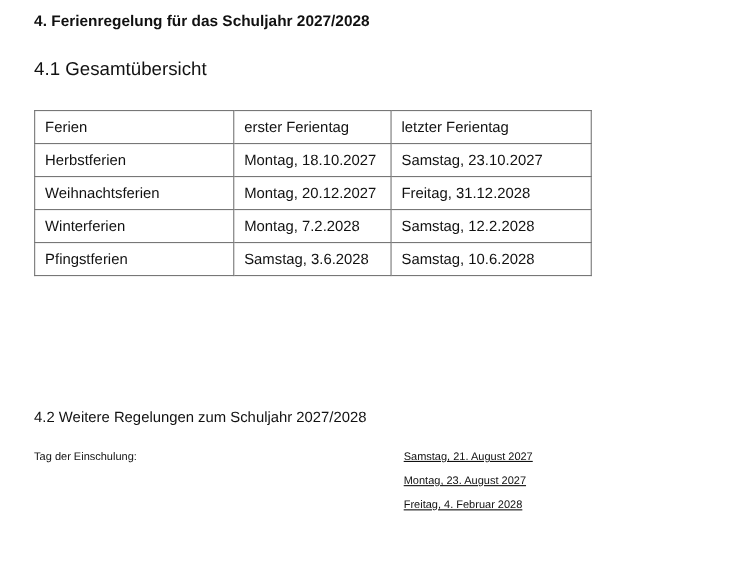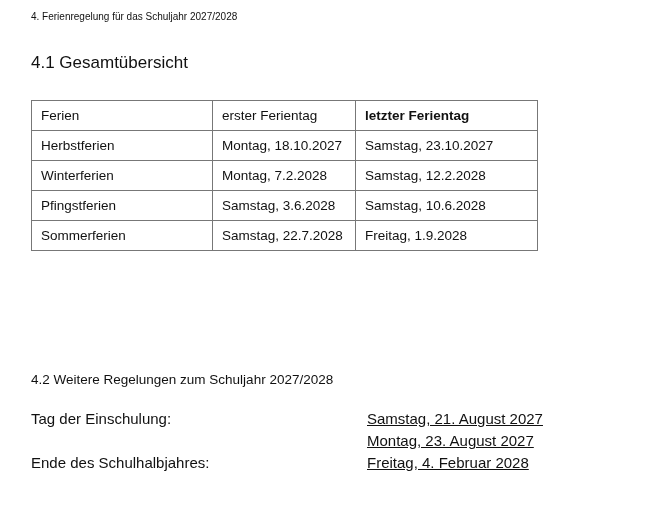--- a/index.html
+++ b/index.html
@@ -1,28 +1,28 @@
 <!DOCTYPE html>
 <html><head>
 <meta charset="utf-8">
 <style>
   html, body { margin: 0; padding: 0; background: #ffffff; }
   body { width: 666px; height: 518px; position: relative; overflow: hidden;
          font-family: "Liberation Sans", sans-serif; color: #111; }
-  .h1 { position: absolute; left: 31px; top: 11px; font-size: 10px; font-weight: normal; }
+  .h1 { position: absolute; left: 31px; top: 11px; font-size: 14px; font-weight: bold; }
   .h2 { position: absolute; left: 31px; top: 53px; font-size: 17px; }
   .h3 { position: absolute; left: 31px; top: 372px; font-size: 13.5px; }
   table.holidays { position: absolute; left: 31px; top: 100px; border-collapse: collapse;
                    font-size: 13.5px; }
   table.holidays td { border: 1px solid #777; height: 30px; padding: 0 0 0 9px;
                       vertical-align: middle; box-sizing: border-box; }
   td.c1 { width: 181px; }
   td.c2 { width: 143px; }
-  td.c3 { width: 182px; font-weight: bold; }
-  .rules { position: absolute; left: 31px; top: 410px; font-size: 15px; }
+  td.c3 { width: 182px; }
+  .rules { position: absolute; left: 31px; top: 410px; font-size: 10px; }
   .rule-row { height: 22px; position: relative; width: 560px; }
   .rule-label { position: absolute; left: 0; top: 0; }
   .rule-value { position: absolute; left: 336px; top: 0; text-decoration: underline; }
   .tab-num { display: inline-block; margin-left: 10px; }
 </style>
 </head>
 <body>
 
 <div class="h1">4. Ferienregelung für das Schuljahr 2027/2028</div>
 <div class="h2">4.1 Gesamtübersicht</div>
@@ -33,44 +33,43 @@
     <td class="c1">Ferien</td>
     <td class="c2">erster Ferientag</td>
     <td class="c3">letzter Ferientag</td>
   </tr>
   <tr>
     <td>Herbstferien</td>
     <td>Montag, 18.10.2027</td>
     <td>Samstag, 23.10.2027</td>
   </tr>
   <tr>
+    <td>Weihnachtsferien</td>
+    <td>Montag, 20.12.2027</td>
+    <td>Freitag, 31.12.2028</td>
+  </tr>
+  <tr>
     <td>Winterferien</td>
     <td>Montag, 7.2.2028</td>
     <td>Samstag, 12.2.2028</td>
   </tr>
   <tr>
     <td>Pfingstferien</td>
     <td>Samstag, 3.6.2028</td>
     <td>Samstag, 10.6.2028</td>
-  </tr>
-  <tr>
-    <td>Sommerferien</td>
-    <td>Samstag, 22.7.2028</td>
-    <td>Freitag, 1.9.2028</td>
   </tr>
 </tbody>
   </table>
 
 <div class="h3">4.2 Weitere Regelungen zum Schuljahr 2027/2028</div>
 
 <div class="rules">
   <div class="rule-row">
     <span class="rule-label">Tag der Einschulung:</span>
     <span class="rule-value">Samstag, 21. August 2027</span>
   </div>
   <div class="rule-row">
     <span class="rule-value">Montag, 23. August 2027</span>
   </div>
   <div class="rule-row">
-    <span class="rule-label">Ende des Schulhalbjahres:</span>
     <span class="rule-value">Freitag, 4. Februar 2028</span>
   </div>
 </div>
 
 </body></html>

